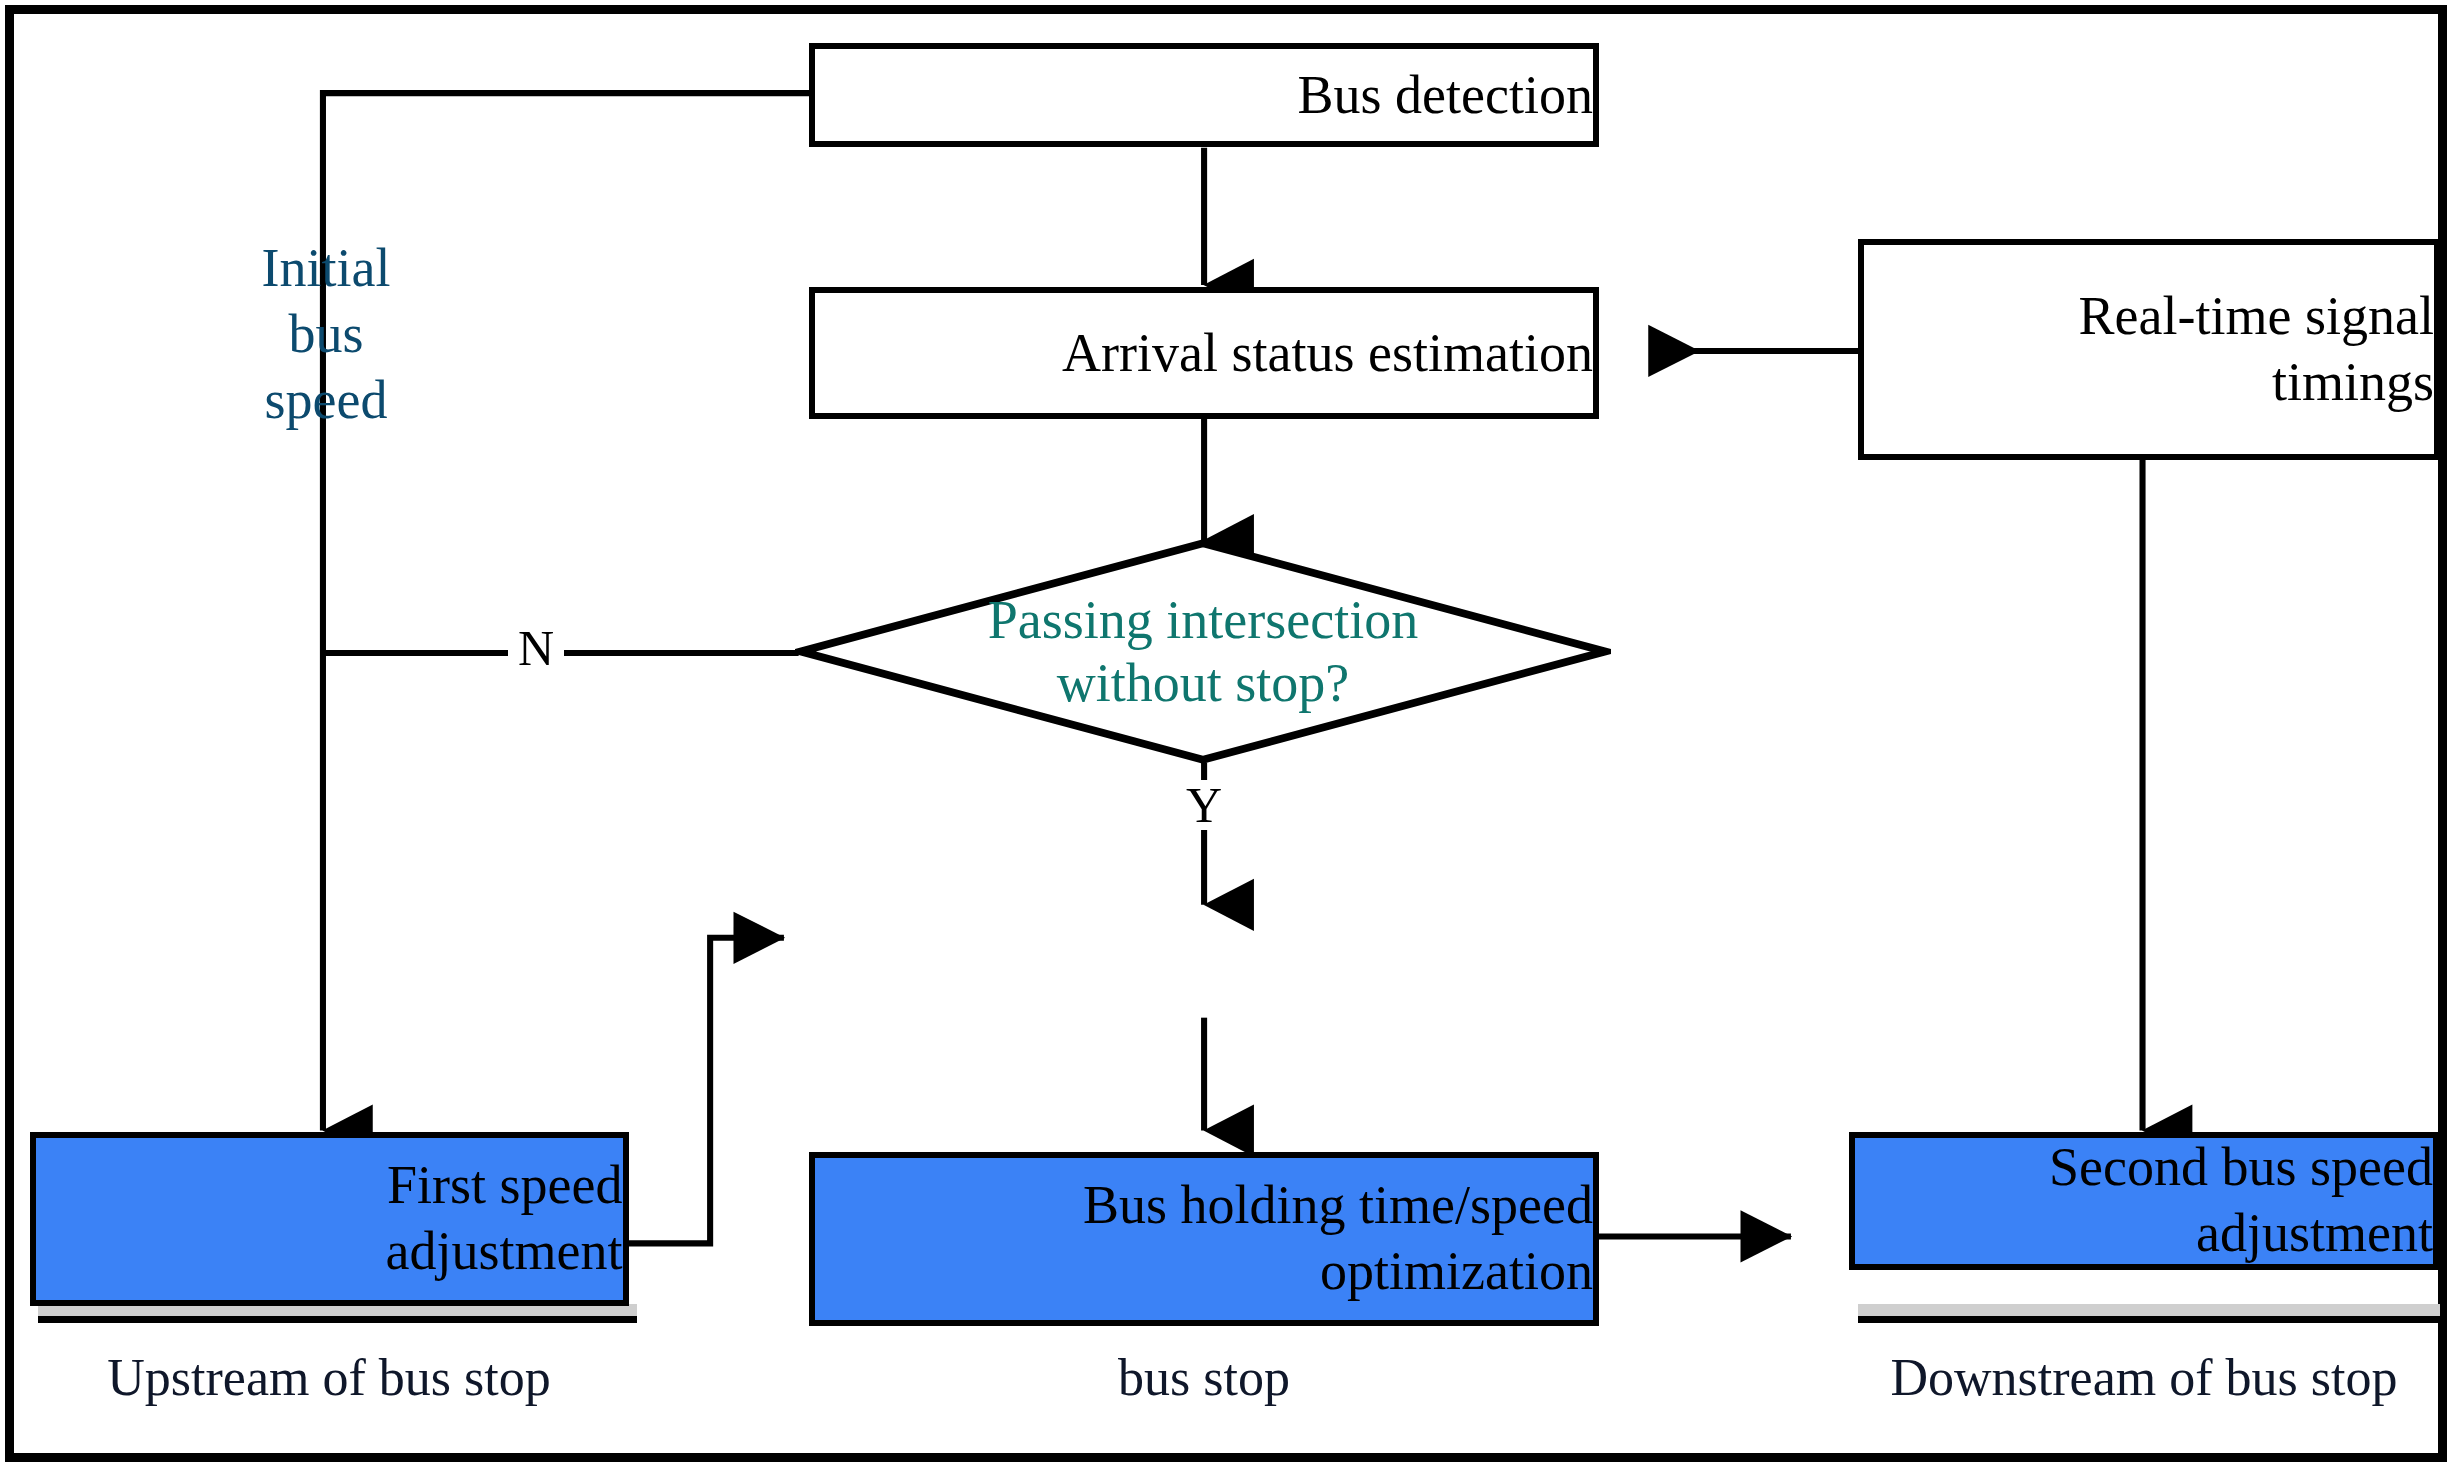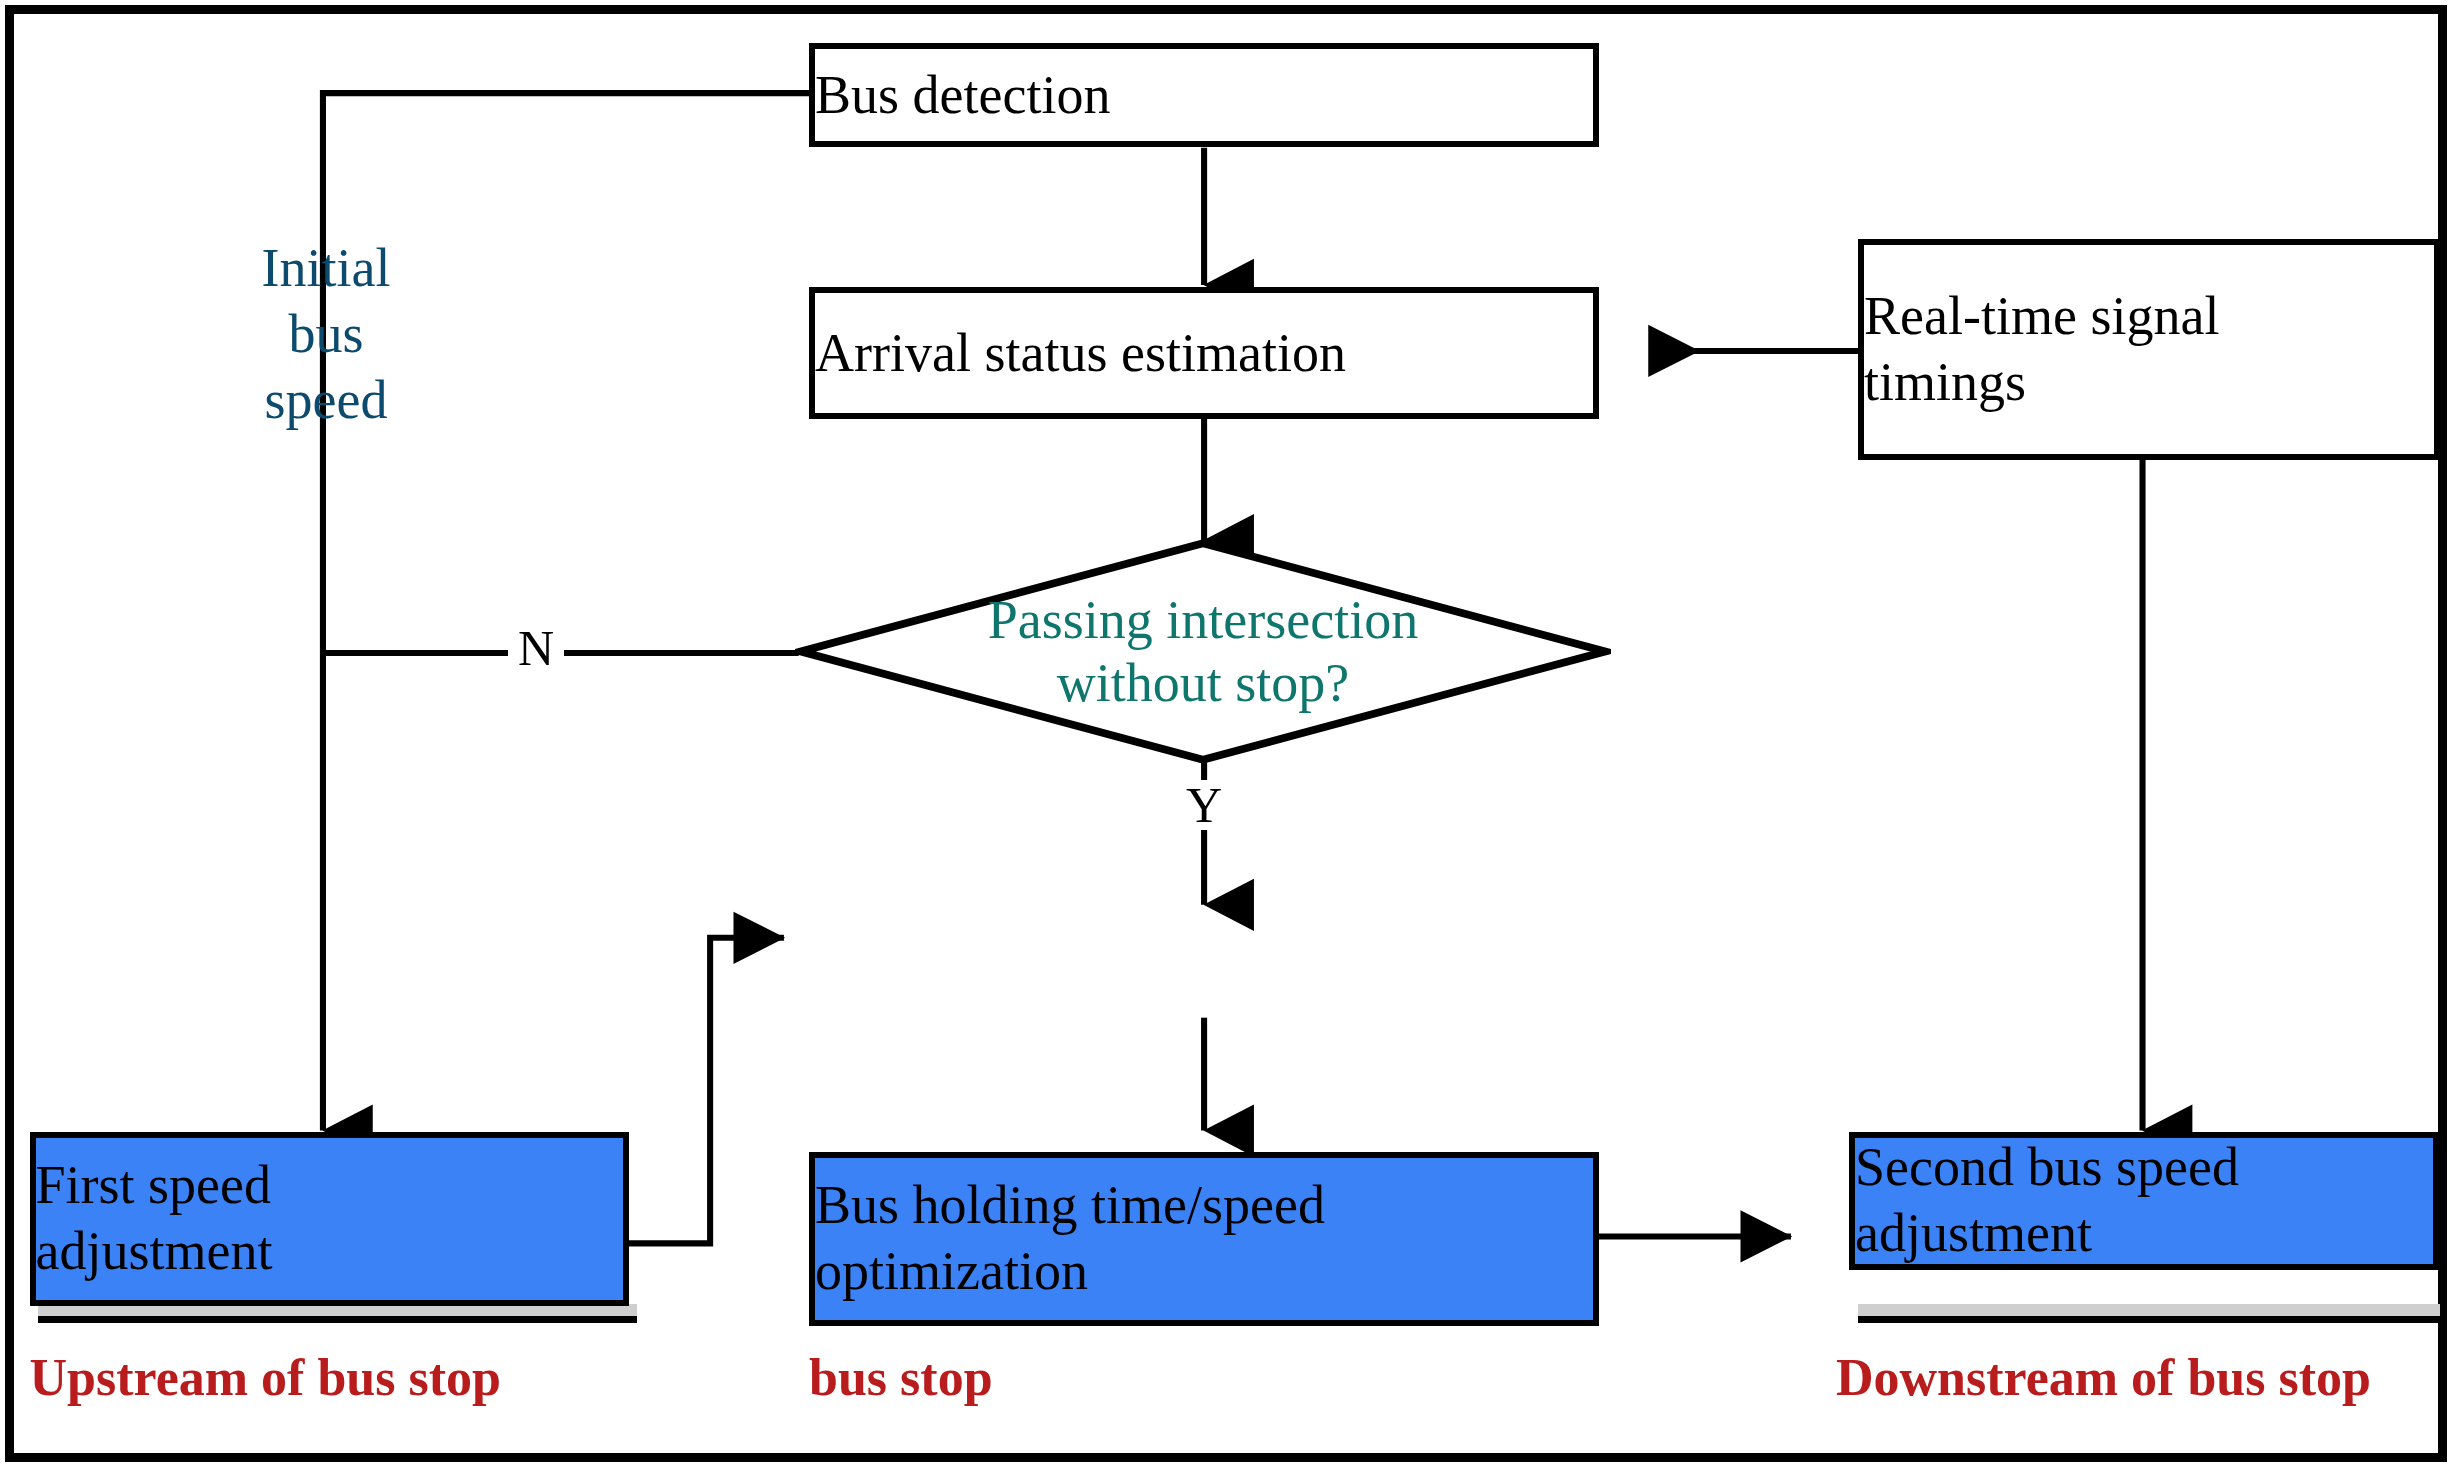--- a/index.html
+++ b/index.html
@@ -36,21 +36,21 @@
   }
   
   .node {
     position: absolute;
     box-sizing: border-box;
     border: 6px solid #000000;
     background: #ffffff;
     display: flex;
     align-items: center;
     justify-content: center;
-    text-align: left;
+    text-align: right;
     line-height: 1.12;
     color: #000000;
   }
   .node.shaded {
     background: #3b82f6;
   }
   .node .lbl {
     display: block;
     width: 100%;
     white-space: pre-line;
@@ -95,23 +95,23 @@
   }
   .branch-label {
     position: absolute;
     color: #000000;
     background: #ffffff;
     text-align: center;
     line-height: 1;
   }
   .zone-caption {
     position: absolute;
-    color: #b91c1c;
-    font-weight: bold;
-    text-align: left;
+    color: #0f172a;
+    font-weight: normal;
+    text-align: center;
     white-space: nowrap;
   }
   .fs-big   { font-size: 54px; }
   .fs-node  { font-size: 54px; }
   .fs-cap   { font-size: 52px; }
   .fs-br    { font-size: 50px; }
 </style>
 </head>
 <body>
 

